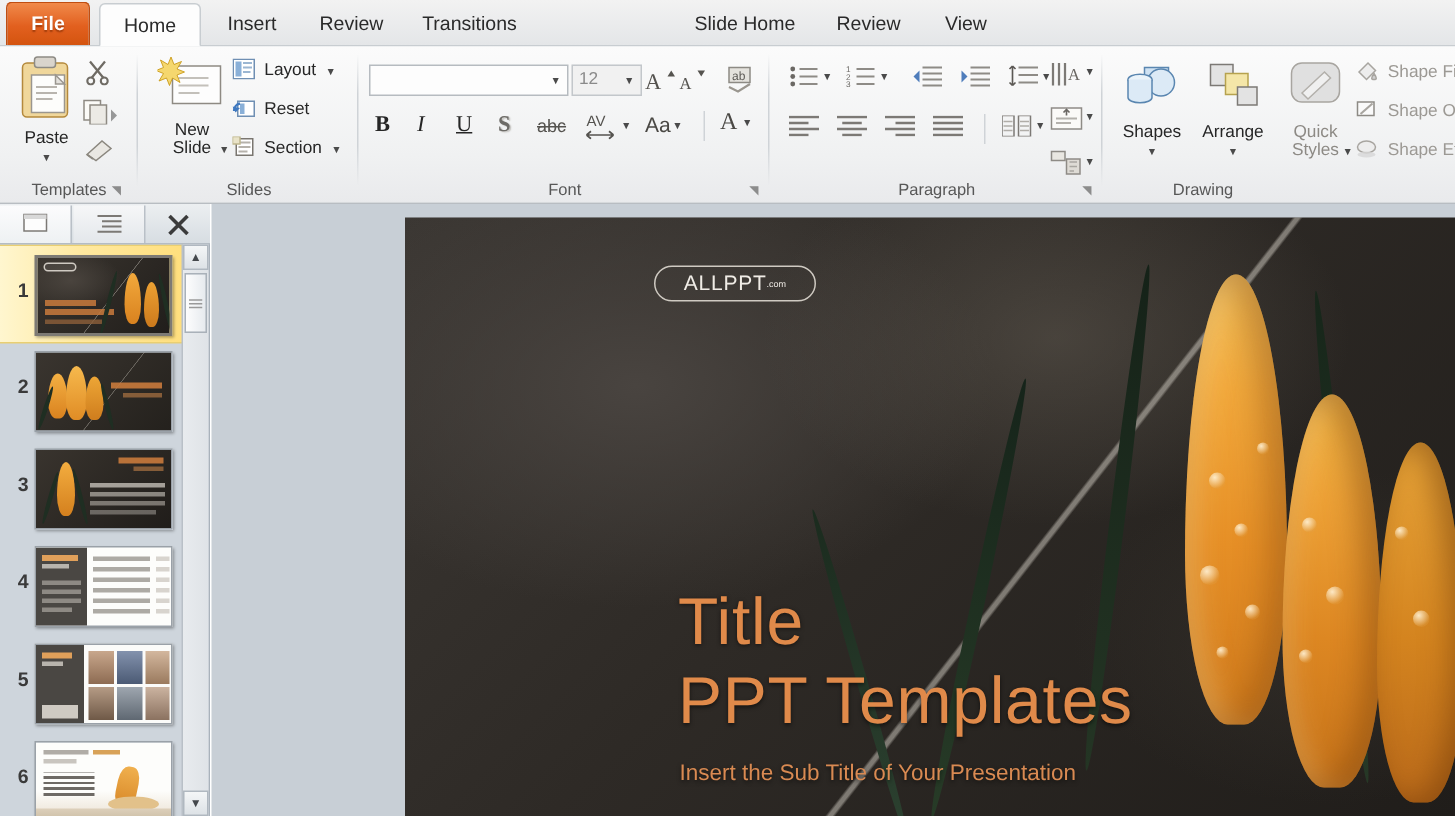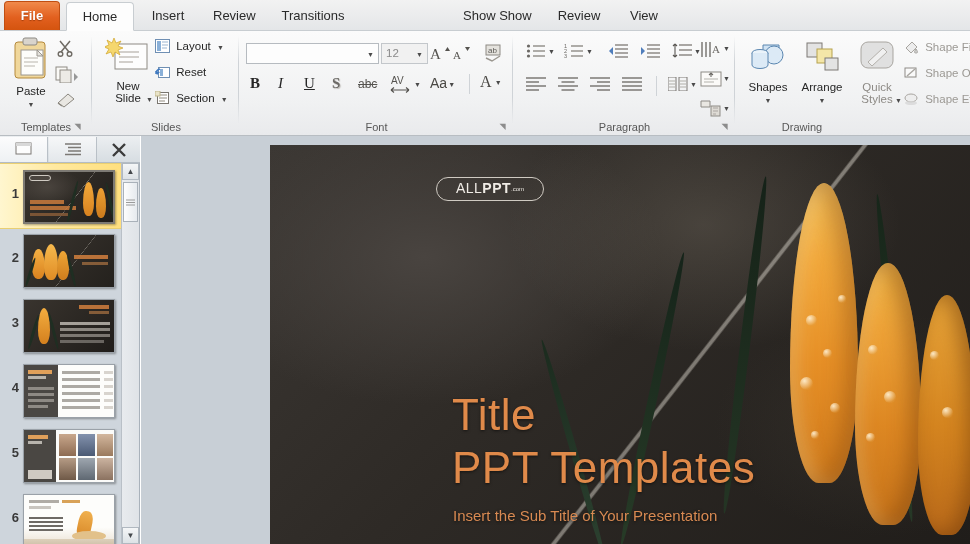--- a/index.html
+++ b/index.html
@@ -133,21 +133,21 @@
       rgba(0,0,0,0) 49.72%, rgba(210,205,195,.50) 49.88%,
       rgba(210,205,195,.50) 50.08%, rgba(0,0,0,0) 50.24%);
   }
   .logo{
     position:absolute; left:166px; top:32px;
     width:108px; height:24px; border:1.5px solid #cfcac2;
     border-radius:12px; color:#f0ece6;
     font-size:14px; letter-spacing:.5px; line-height:21px; text-align:center;
     white-space:nowrap;
   }
-  .logo b{ font-weight:bold; }
+  .logo b{ font-weight:normal; }
   .logo .dotcom{ font-size:6px; letter-spacing:0; vertical-align:2px; }
   .ttl{
     position:absolute; left:182px; color:#e08a4a;
     font-weight:normal; letter-spacing:.5px;
     text-shadow:0 1px 3px rgba(0,0,0,.55);
   }
   .ttl1{ top:245px; font-size:44px; }
   .ttl2{ top:298px; font-size:44px; }
   .sub{
     position:absolute; left:183px; top:362px;
@@ -164,21 +164,21 @@
 </style>
 </head>
 <body>
 
 <div class="tabbar">
   <div class="tab file">File</div>
   <div class="tab active" style="left:66px;width:68px;">Home</div>
   <div class="tab" style="left:140px;width:56px;">Insert</div>
   <div class="tab" style="left:202px;width:62px;">Review</div>
   <div class="tab" style="left:270px;width:86px;">Transitions</div>
-  <div class="tab" style="left:452px;width:88px;">Show Show</div>
+  <div class="tab" style="left:452px;width:88px;">Slide Home</div>
   <div class="tab" style="left:546px;width:66px;">Review</div>
   <div class="tab" style="left:618px;width:52px;">View</div>
 </div>
 
 <div class="ribbon">
 
   <div class="group" style="left:0;width:92px;">
     <div class="btn" style="left:6px;top:5px;width:50px;">
       <span class="icon">
         <svg width="42" height="46" viewBox="0 0 42 46">

